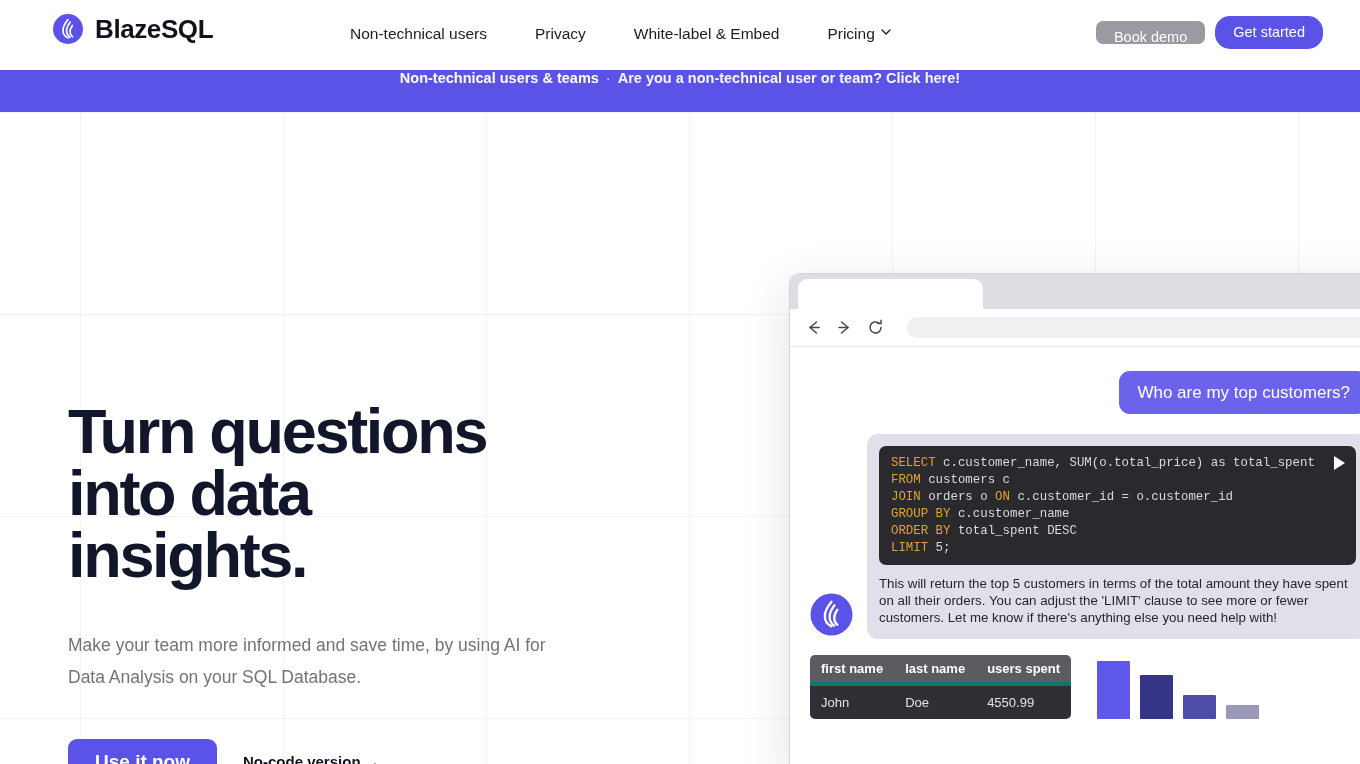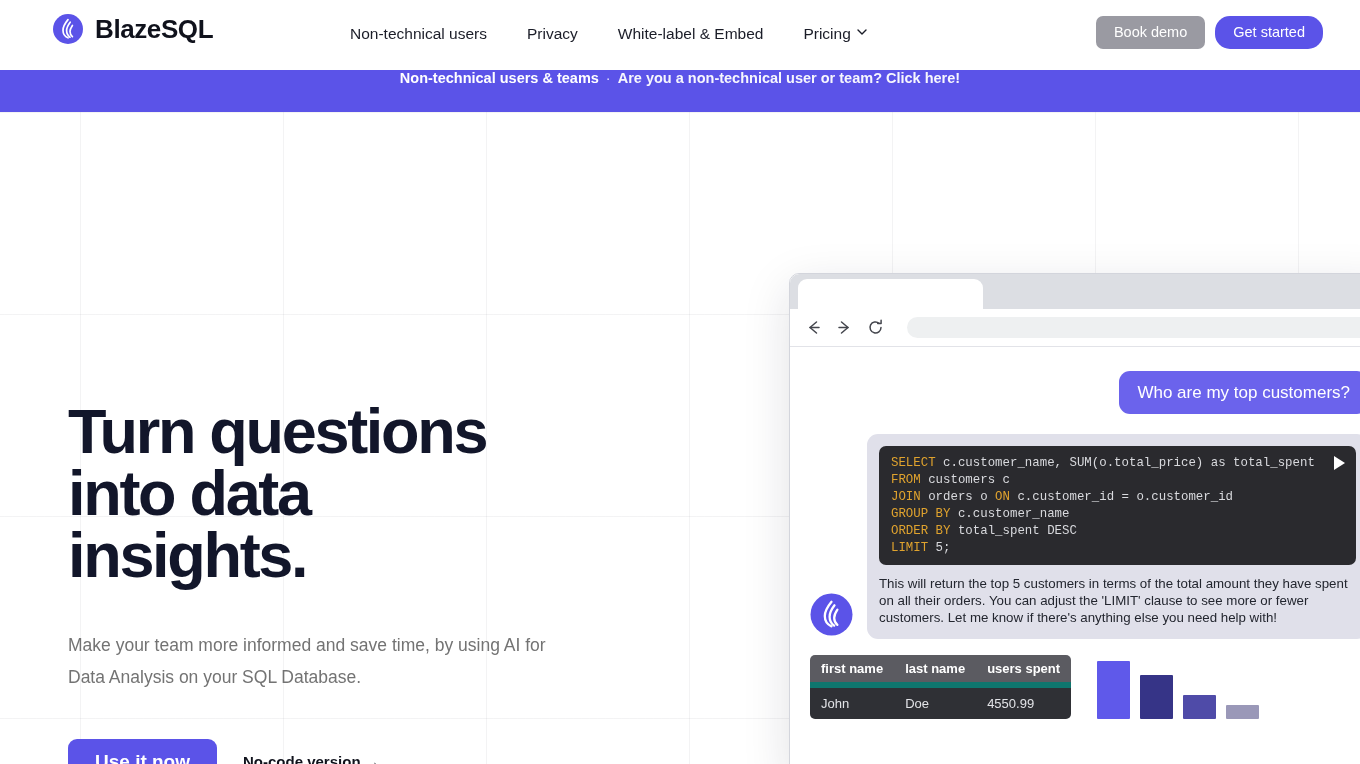--- a/index.html
+++ b/index.html
@@ -17,31 +17,31 @@
     position:absolute; top:0; left:0; width:1360px; height:67px;
     background:#ffffff; z-index:40;
     display:flex; align-items:center;
   }
   .brand { position:absolute; left:52px; top:13px; display:flex; align-items:center; gap:11px; }
   .brand-mark { width:32px; height:32px; flex:none; display:block; }
   .brand-name {
     font-size:26px; font-weight:bold; color:#10121c; letter-spacing:-0.4px;
     line-height:32px;
   }
-  .nav { position:absolute; left:330px; top:0; height:67px; display:flex; align-items:center; gap:0; }
+  .nav { position:absolute; left:330px; top:0; height:67px; display:flex; align-items:center; gap:8px; }
   .nav-item {
     font-size:15.5px; color:#1b1d28; padding:0 20px; line-height:67px;
     white-space:nowrap; cursor:pointer; display:flex; align-items:center; gap:6px;
   }
   .caret { display:inline-block; width:9px; height:9px; position:relative; top:-2px; }
   .caret svg { display:block; }
   .hdr-actions { position:absolute; right:37px; top:16px; display:flex; gap:10px; align-items:center; }
   .btn-demo {
     background:#9a9aa2; color:#ffffff; font-size:14.5px;
-    padding:0 18px; height:33px; line-height:33px; border-radius:7px;
+    padding:0 18px; height:23px; line-height:33px; border-radius:7px;
     border:none; cursor:pointer; white-space:nowrap;
     font-family:"Liberation Sans", sans-serif;
   }
   .btn-start {
     background:#5b53e8; color:#ffffff; font-size:14.5px;
     padding:0 18px; height:33px; line-height:33px; border-radius:15px;
     border:none; cursor:pointer; white-space:nowrap;
     font-family:"Liberation Sans", sans-serif;
   }
 
@@ -152,21 +152,21 @@
 
   
   .results { display:flex; gap:26px; padding:16px 20px 0 20px; background:#fff; }
   .rtable { border-collapse:collapse; font-size:13px; border-radius:5px; overflow:hidden; }
   .rtable th {
     background:#5b5b61; color:#ffffff; font-weight:bold;
     text-align:left; padding:6px 11px; white-space:nowrap;margin-top:29px;
   }
   .rtable td {
     background:#2f3035; color:#e2e3e7; padding:6px 11px;
-    border-top:6px solid #0f766e; white-space:nowrap;
+    border-top:4px solid #0f766e; white-space:nowrap;
   }
   .bars { display:flex; align-items:flex-end; gap:10px; height:64px; padding-top:4px; }
   .bar { width:33px; border-radius:1px; }
 </style>
 </head>
 <body>
 
 <div id="page">
 
   <div class="gridbg"></div>

